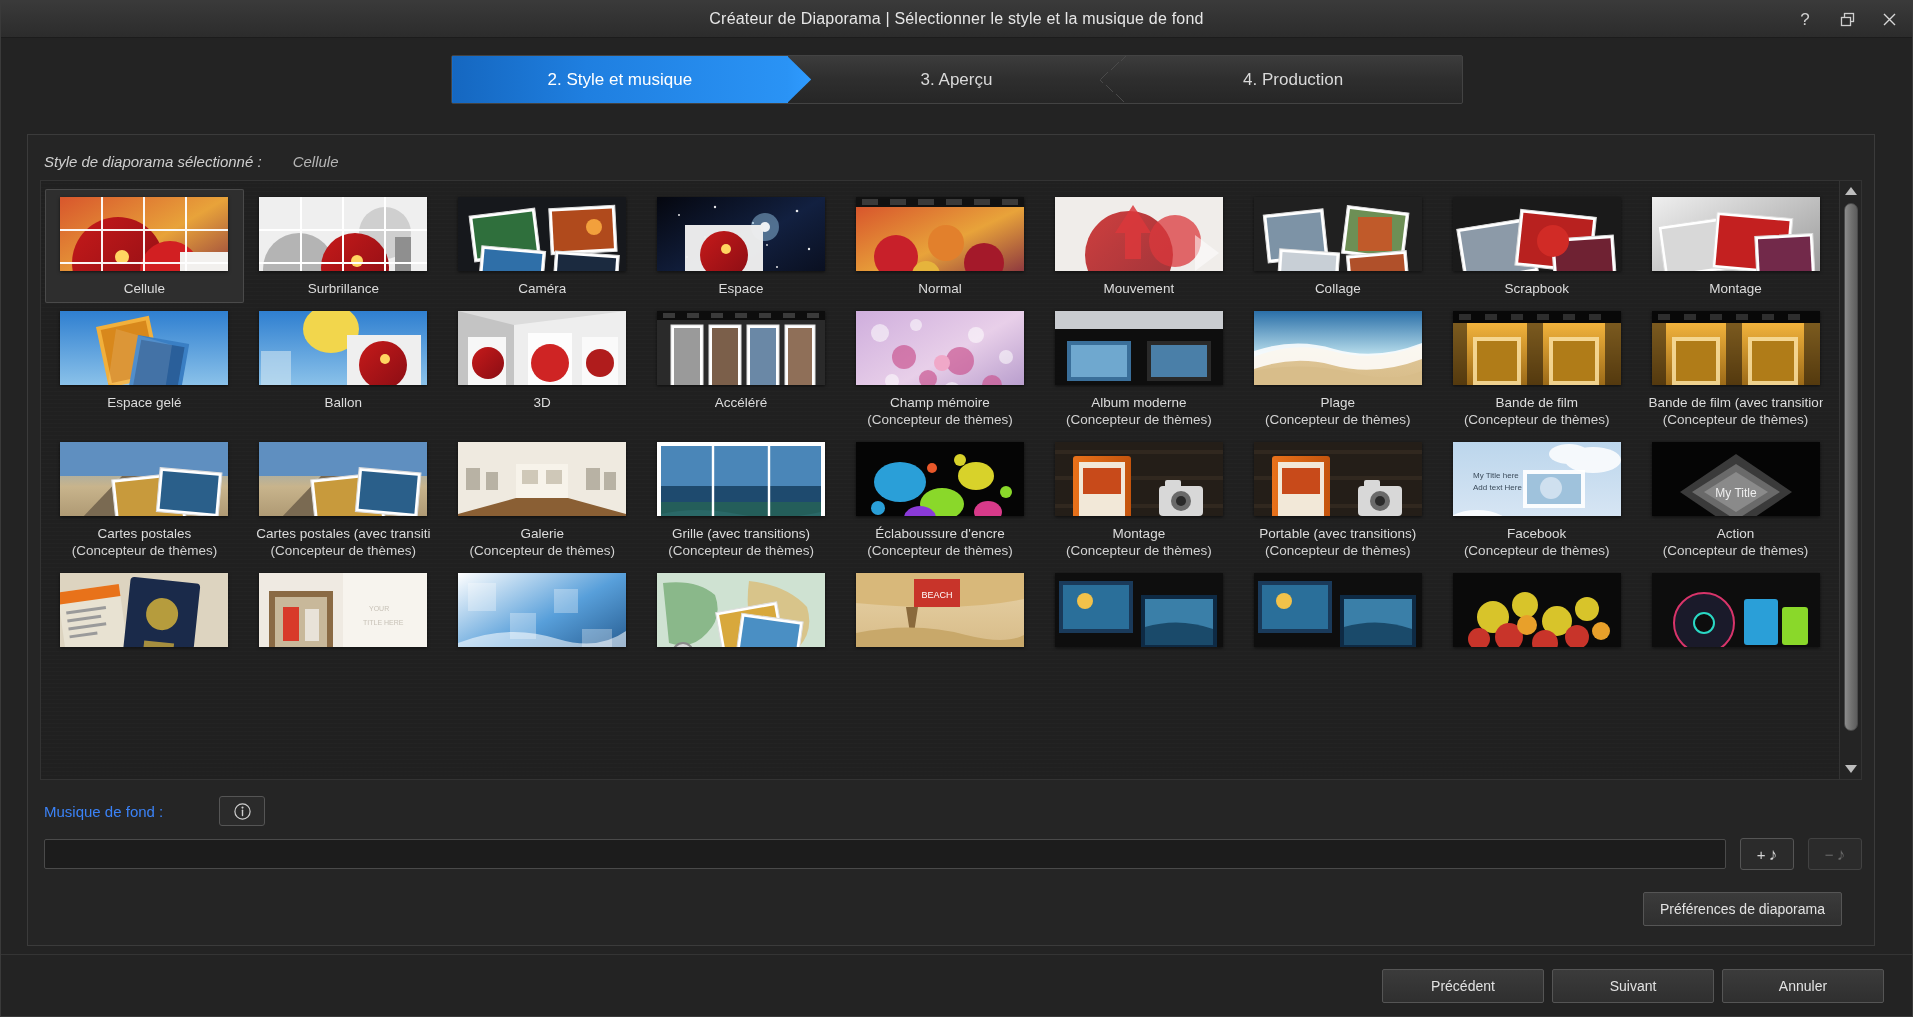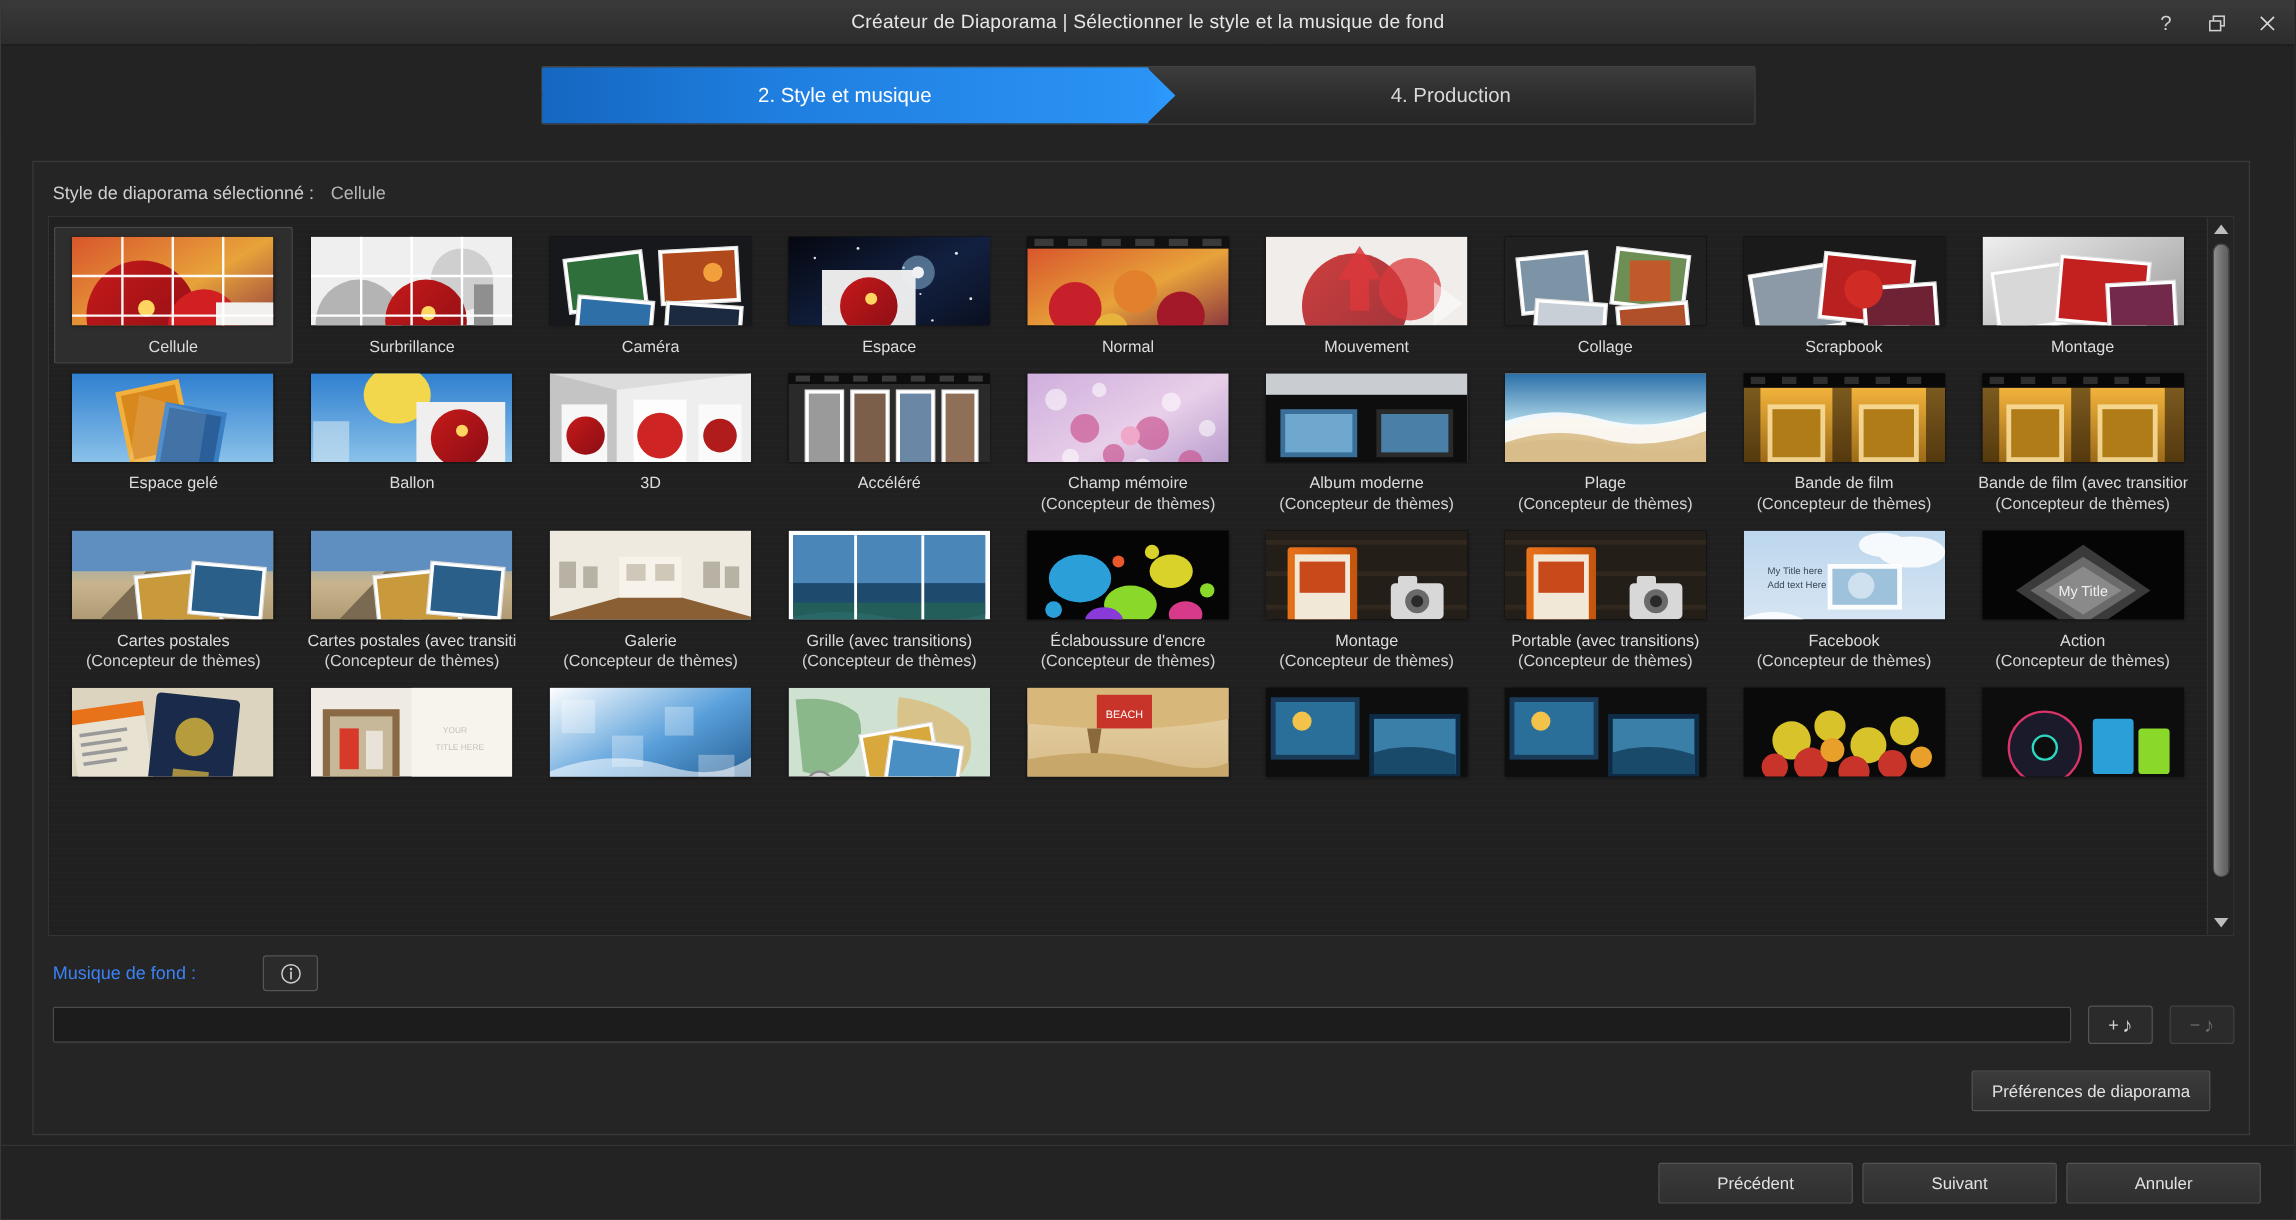--- a/index.html
+++ b/index.html
@@ -88,21 +88,21 @@
   
   .panel{
     position:absolute;left:26px;top:133px;
     width:1848px;height:812px;
     background:#252525;
     border:1px solid #3b3b3b;
     box-sizing:border-box;
   }
   .sel-line{
     padding:18px 0 10px 16px;font-size:15px;color:#cfcfcf;
-    display:flex;align-items:flex-end;gap:0;
+    display:flex;align-items:flex-end;gap:17px;font-style:italic;
   }
   .sel-line .k{color:#cfcfcf;}
   .sel-line .v{color:#b5b5b5;margin-left:14px;}
 
   
   .gridwrap{
     position:relative;margin:0 12px;
     height:600px;
     background:#1f1f1f;
     border:1px solid #333;
@@ -243,20 +243,23 @@
       </div>
     </div>
   </div>
 
   <div class="stepbar">
     <div class="steps">
       <div class="step active">
         <span class="lbl">2. Style et musique</span>
       </div>
       <div class="step">
+        <span class="lbl">3. Aperçu</span>
+      </div>
+      <div class="step">
         <span class="lbl">4. Production</span>
       </div>
     </div>
   </div>
 
   <div class="panel">
 
     <div class="sel-line">
       <span class="k">Style de diaporama sélectionné :</span>
       <span class="v">Cellule</span>

